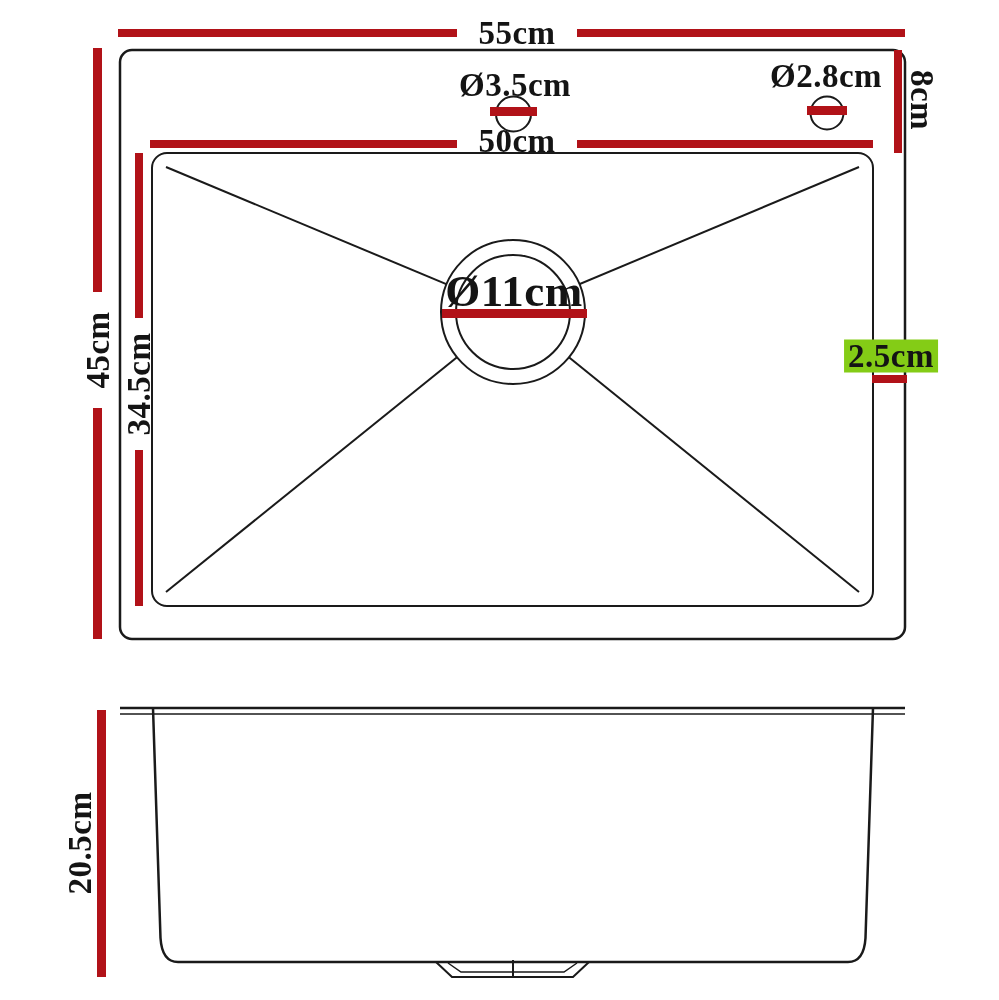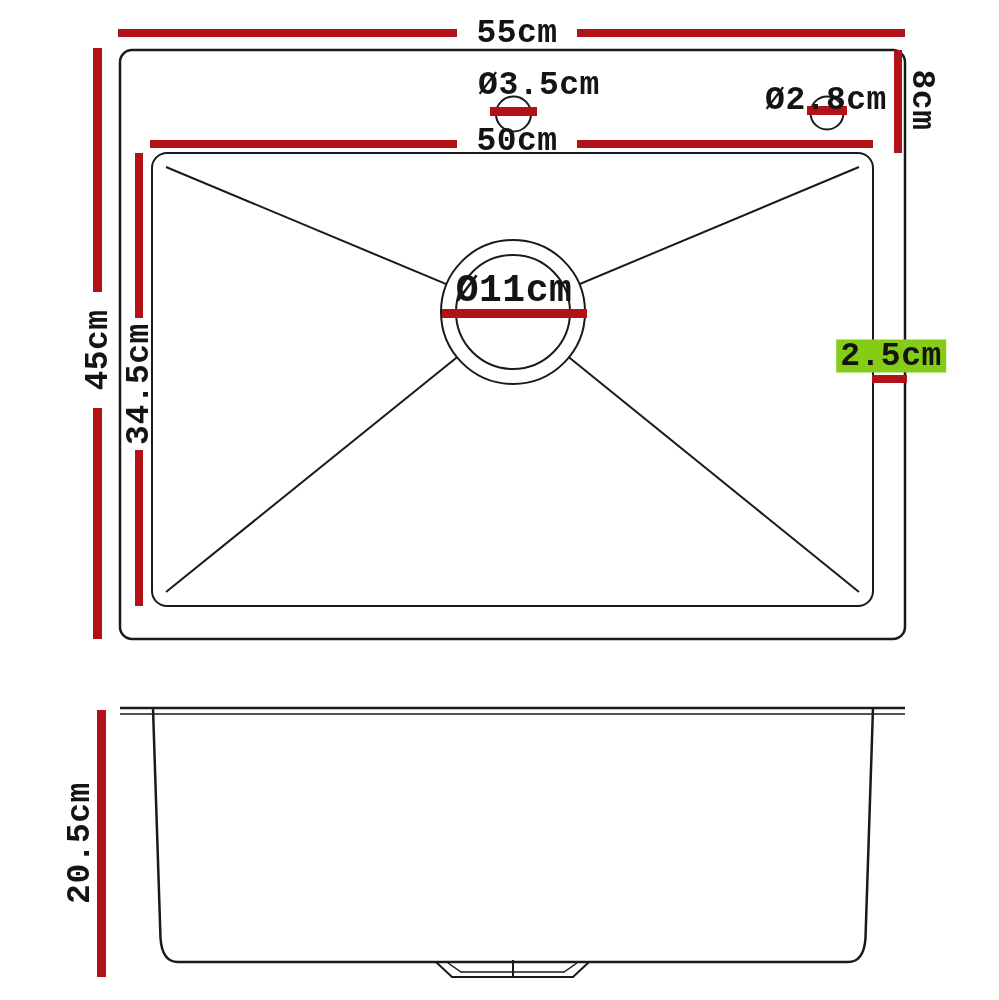--- a/index.html
+++ b/index.html
@@ -6,21 +6,21 @@
     margin: 0;
     padding: 0;
     background: #ffffff;
   }
   .stage {
     position: relative;
     width: 999px;
     height: 1000px;
     background: #ffffff;
     overflow: hidden;
-    font-family: Liberation Mono, monospace;
+    font-family: Liberation Serif, serif;
   }
   .stage svg {
     position: absolute;
     left: 0;
     top: 0;
   }
   .dim-bar {
     position: absolute;
     background: #b11218; 
   }
@@ -34,21 +34,21 @@
     white-space: nowrap;
     line-height: 1;
   }
   .lbl.rot-ccw {
     transform: translate(-50%, -50%) rotate(-90deg);
   }
   .lbl.rot-cw {
     transform: translate(-50%, -50%) rotate(90deg);
   }
   .lbl.big {
-    font-size: 38px;
+    font-size: 45px;
   }
   .lbl.bg-white {
     background: #84cc16;
     padding: 0 4px;
   }
 </style>
 </head>
 <body>
 
 <div class="stage">
@@ -99,19 +99,19 @@
   <div class="dim-bar" style="left: 807px; top: 106px; width: 40px; height: 9px; background: rgb(177, 18, 24);"></div>
   <div class="dim-bar" style="left: 442px; top: 309px; width: 145px; height: 9px; background: rgb(177, 18, 24);"></div>
 
   <div class="dim-bar" style="left: 97px; top: 710px; width: 9px; height: 267px; background: rgb(177, 18, 24);"></div>
 
   <span class="lbl" style="left:517px; top:33px;">55cm</span>
   <span class="lbl" style="left:517px; top:141px;">50cm</span>
   <span class="lbl rot-ccw" style="left:98px; top:350px;">45cm</span>
   <span class="lbl rot-ccw" style="left:139px; top:384px;">34.5cm</span>
   <span class="lbl rot-cw" style="left:921px; top:100px;">8cm</span>
-  <span class="lbl" style="left:539px; top:85px;">Ø3.5cm</span>
-  <span class="lbl" style="left:826px; top:100px;">Ø2.8cm</span>
+  <span class="lbl" style="left:515px; top:85px;">Ø3.5cm</span>
+  <span class="lbl" style="left:826px; top:76px;">Ø2.8cm</span>
   <span class="lbl big" style="left:514px; top:291px;">Ø11cm</span>
   <span class="lbl bg-white" style="left:891px; top:356px;">2.5cm</span>
   <span class="lbl rot-ccw" style="left:80px; top:843px;">20.5cm</span>
 
 </div>
 
 </body></html>

